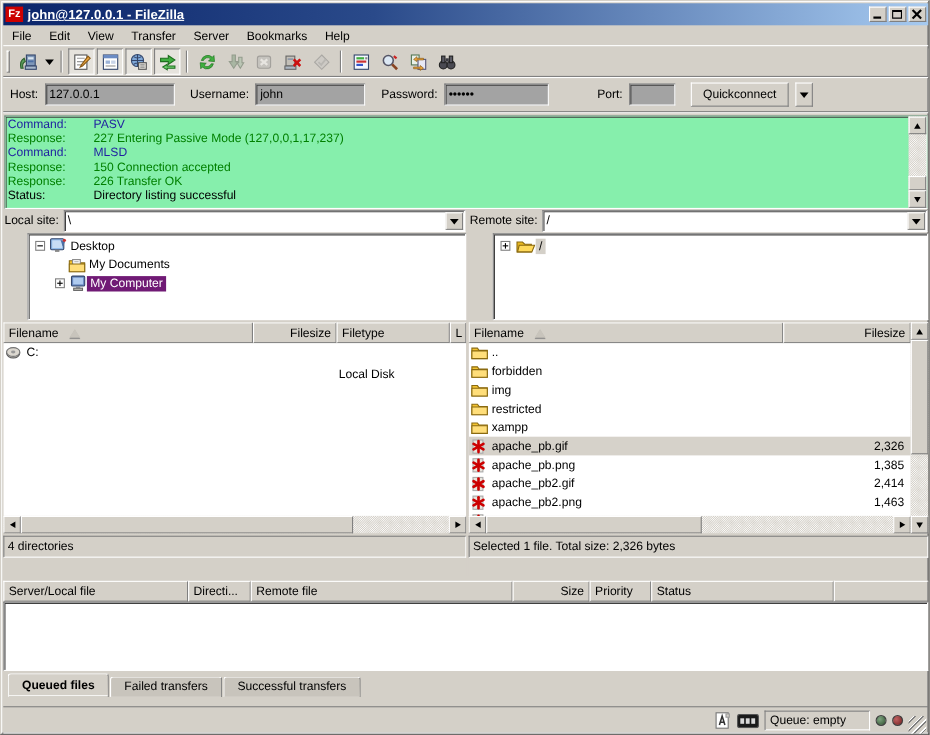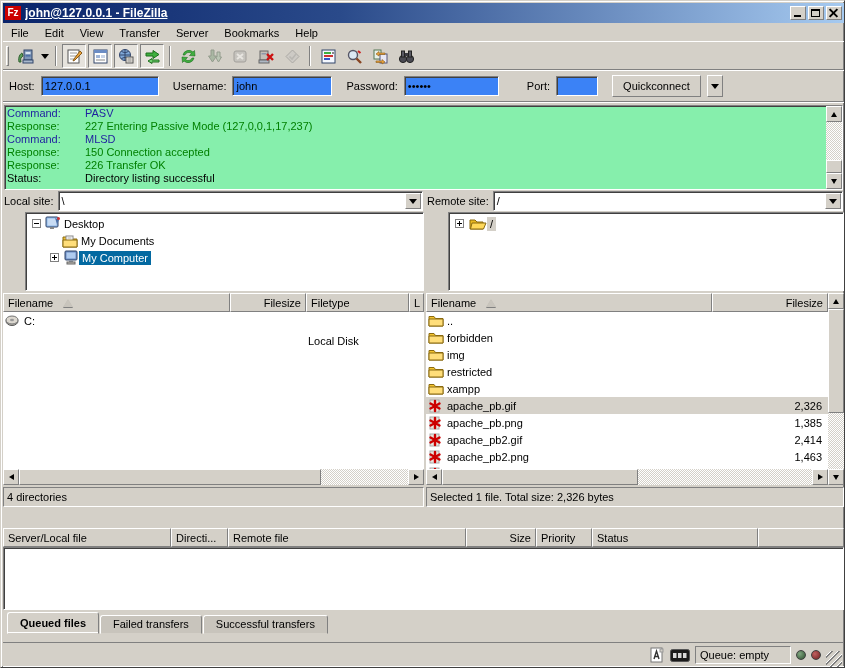--- a/index.html
+++ b/index.html
@@ -49,21 +49,21 @@
   .tri-up-s { width:0; height:0; border-left:3px solid transparent; border-right:3px solid transparent; border-bottom:5px solid #000; }
   .tri-dn-s { width:0; height:0; border-left:3px solid transparent; border-right:3px solid transparent; border-top:5px solid #000; }
   .tri-lf-s { width:0; height:0; border-top:3px solid transparent; border-bottom:3px solid transparent; border-right:5px solid #000; }
   .tri-rt-s { width:0; height:0; border-top:3px solid transparent; border-bottom:3px solid transparent; border-left:5px solid #000; }
 
   
   .quickbar { position:absolute; left:2px; top:70px; width:841px; height:31px;
     display:flex; align-items:center; gap:6px; padding:0 6px; border-bottom:1px solid #808080; box-shadow:0 1px 0 #FFFFFF; }
   .qc-label { white-space:nowrap; }
   .qc-input { height:20px; border:1px solid; border-color:#808080 #FFFFFF #FFFFFF #808080;
-    box-shadow: inset 1px 1px 0 #404040; background:#3b82f6; font-size:11px; padding:0 3px; outline:none; }
+    box-shadow: inset 1px 1px 0 #404040; background:#a3a3a3; font-size:11px; padding:0 3px; outline:none; }
   .qc-btn { height:22px; padding:0 10px; font-size:11px; }
   .qc-drop { width:16px; height:22px; display:flex; align-items:center; justify-content:center; }
 
   
   .logbox { position:absolute; left:3px; top:104px; width:839px; height:85px;
     background:#86efac; display:flex; }
   .log-lines { flex:1; padding:1px 2px; overflow:hidden; }
   .log-line { display:flex; height:13px; line-height:13px; white-space:nowrap; }
   .log-label { width:78px; flex:none; }
   .t-command { color:#1F1FA0; }
@@ -98,21 +98,21 @@
   .combo-value { flex:1; padding:0 3px; }
   .combo-btn { width:16px; height:16px; margin:1px; display:flex; align-items:center; justify-content:center; flex:none; }
 
   .treebox { height:79px; background:#fff; border:1px solid; border-color:#808080 #FFFFFF #FFFFFF #808080;
     box-shadow: inset 1px 1px 0 #404040; padding:2px 0; overflow:hidden;margin-left:22px; }
   .tree-row { height:17px; display:flex; align-items:center; }
   .expander { width:9px; height:9px; background:#fff; border:1px solid #808080; position:relative; flex:none; }
   .expander .h { position:absolute; left:1px; top:3px; width:5px; height:1px; background:#000; }
   .expander .v { position:absolute; left:3px; top:1px; width:1px; height:5px; background:#000; }
   .tree-label { padding:1px 3px; white-space:nowrap; }
-  .tree-label.sel-active { background:#0369a1; color:#fff; }
+  .tree-label.sel-active { background:#701a75; color:#fff; }
   .tree-label.sel-inactive { background:#D4D0C8; color:#000; }
 
   .listwrap { display:flex; }
   .list-main { flex:1; display:flex; flex-direction:column; overflow:hidden; }
   .list-header { height:19px; display:flex; flex:none; }
   .hcell { height:19px; display:flex; align-items:center; padding:0 4px; white-space:nowrap; overflow:hidden; }
   .hcell.right { justify-content:flex-end; }
   .sort-asc { width:0; height:0; border-left:5px solid transparent; border-right:5px solid transparent;
     border-bottom:8px solid #C8C4BC; margin-left:10px; filter:drop-shadow(0 1px 0 #808080); }
   .list-body { flex:1; background:#fff; position:relative; overflow:hidden; }
@@ -303,21 +303,21 @@
     </span>
   </div>
 
   <div class="quickbar">
     <span class="qc-label">Host:</span>
     <input class="qc-input" style="width: 118px;" value="127.0.0.1">
     <span class="qc-label" style="margin-left:8px">Username:</span>
     <input class="qc-input" style="width: 100px;" value="john">
     <span class="qc-label" style="margin-left:8px">Password:</span>
     <input class="qc-input" style="width: 95px;" value="••••••">
-    <span class="qc-label" style="margin-left:22px">Port:</span>
+    <span class="qc-label" style="margin-left:38px">Port:</span>
     <input class="qc-input" style="width: 42px;" value="">
     <button class="qc-btn raised2" style="margin-left:8px">Quickconnect</button>
     <span class="qc-drop raised2">
         <span class="tri-dn"></span>
       </span>
   </div>
 
   <div class="logbox sunken">
     <div class="log-lines">
       <div class="log-line t-command">

